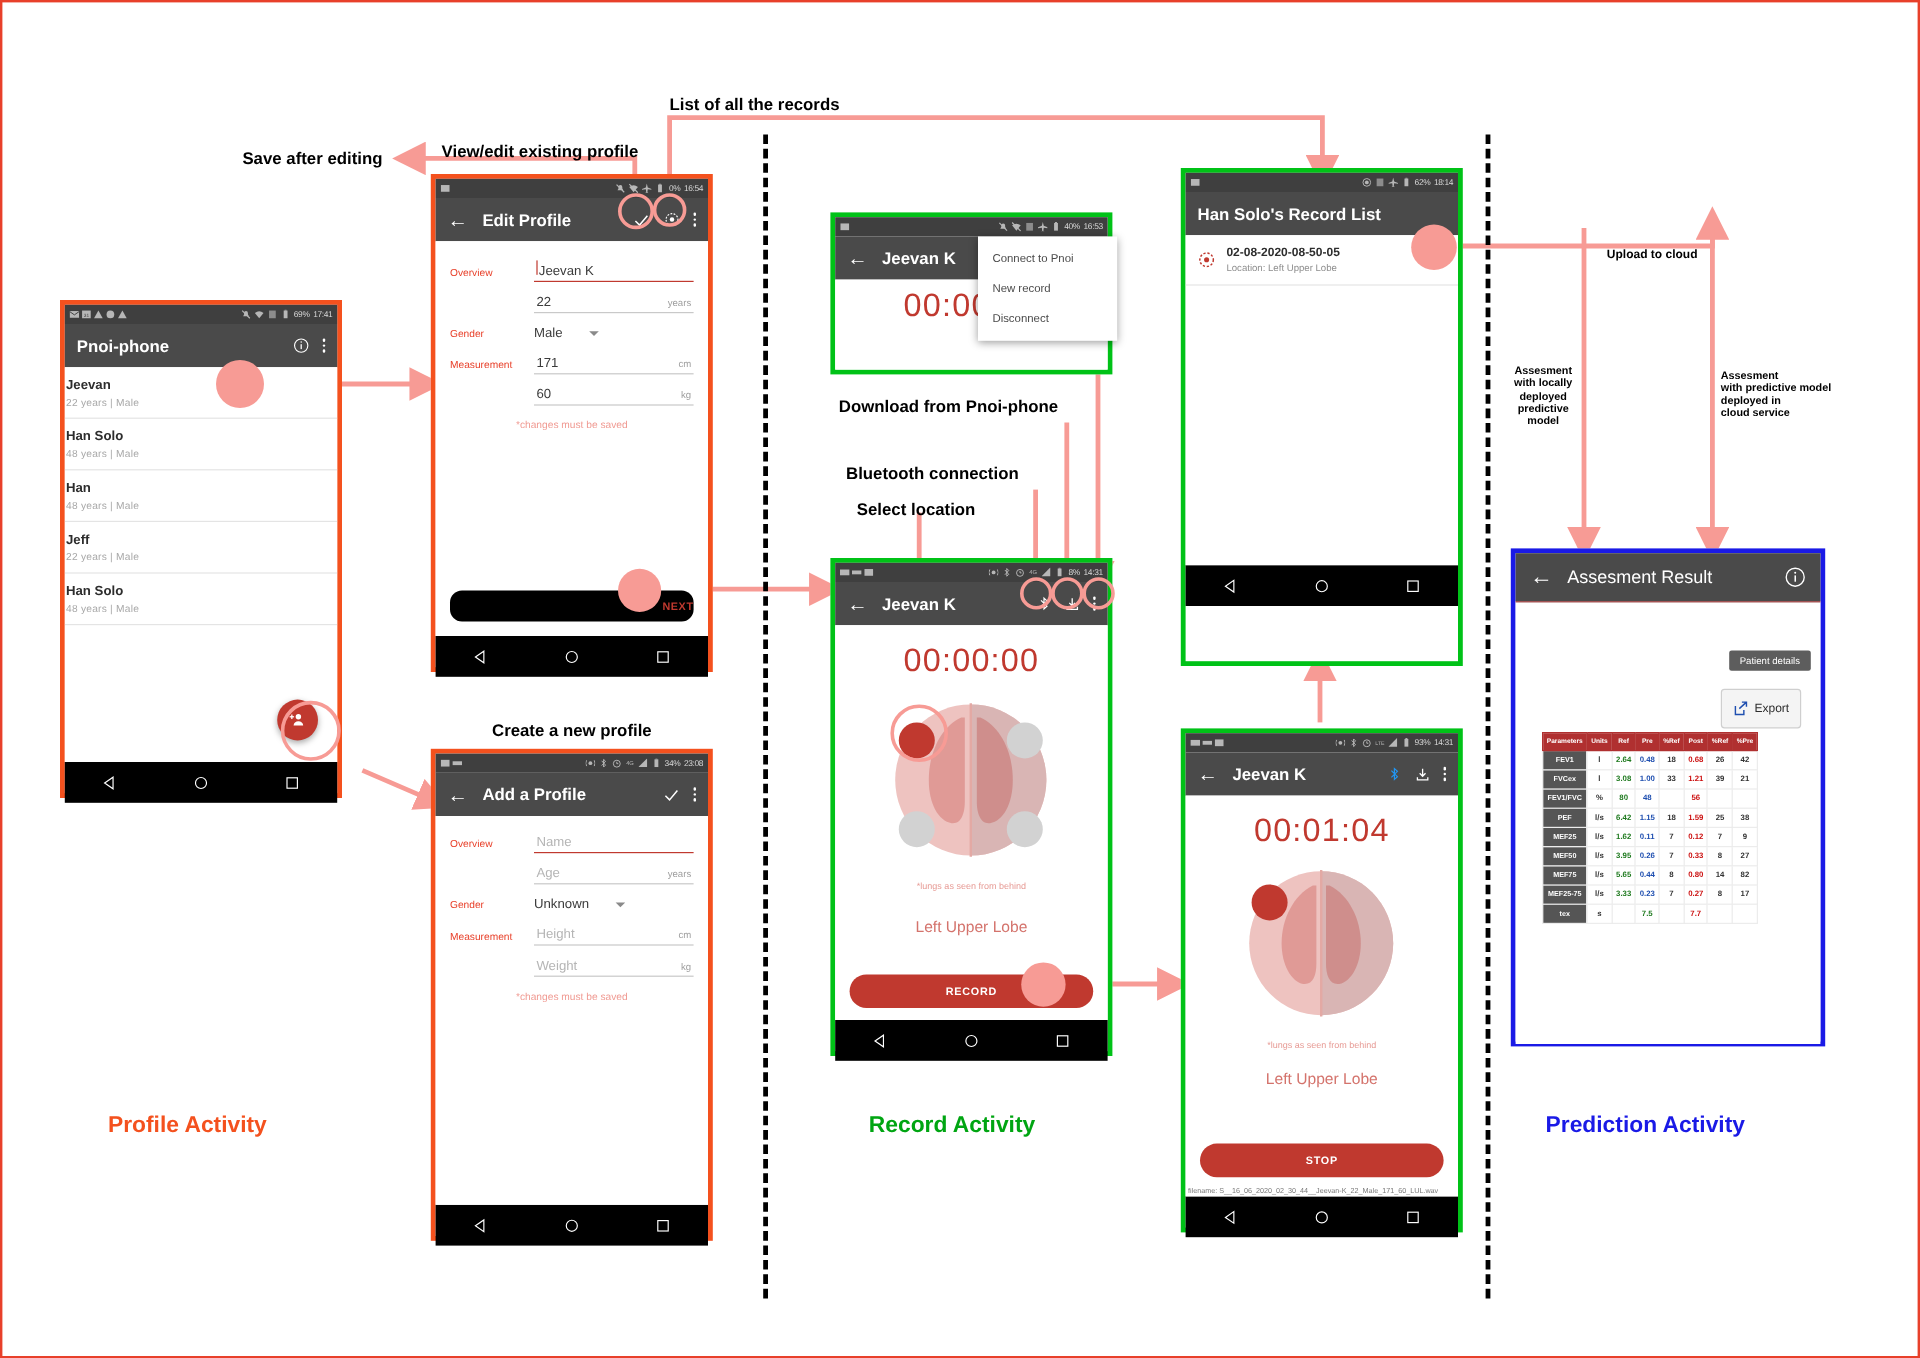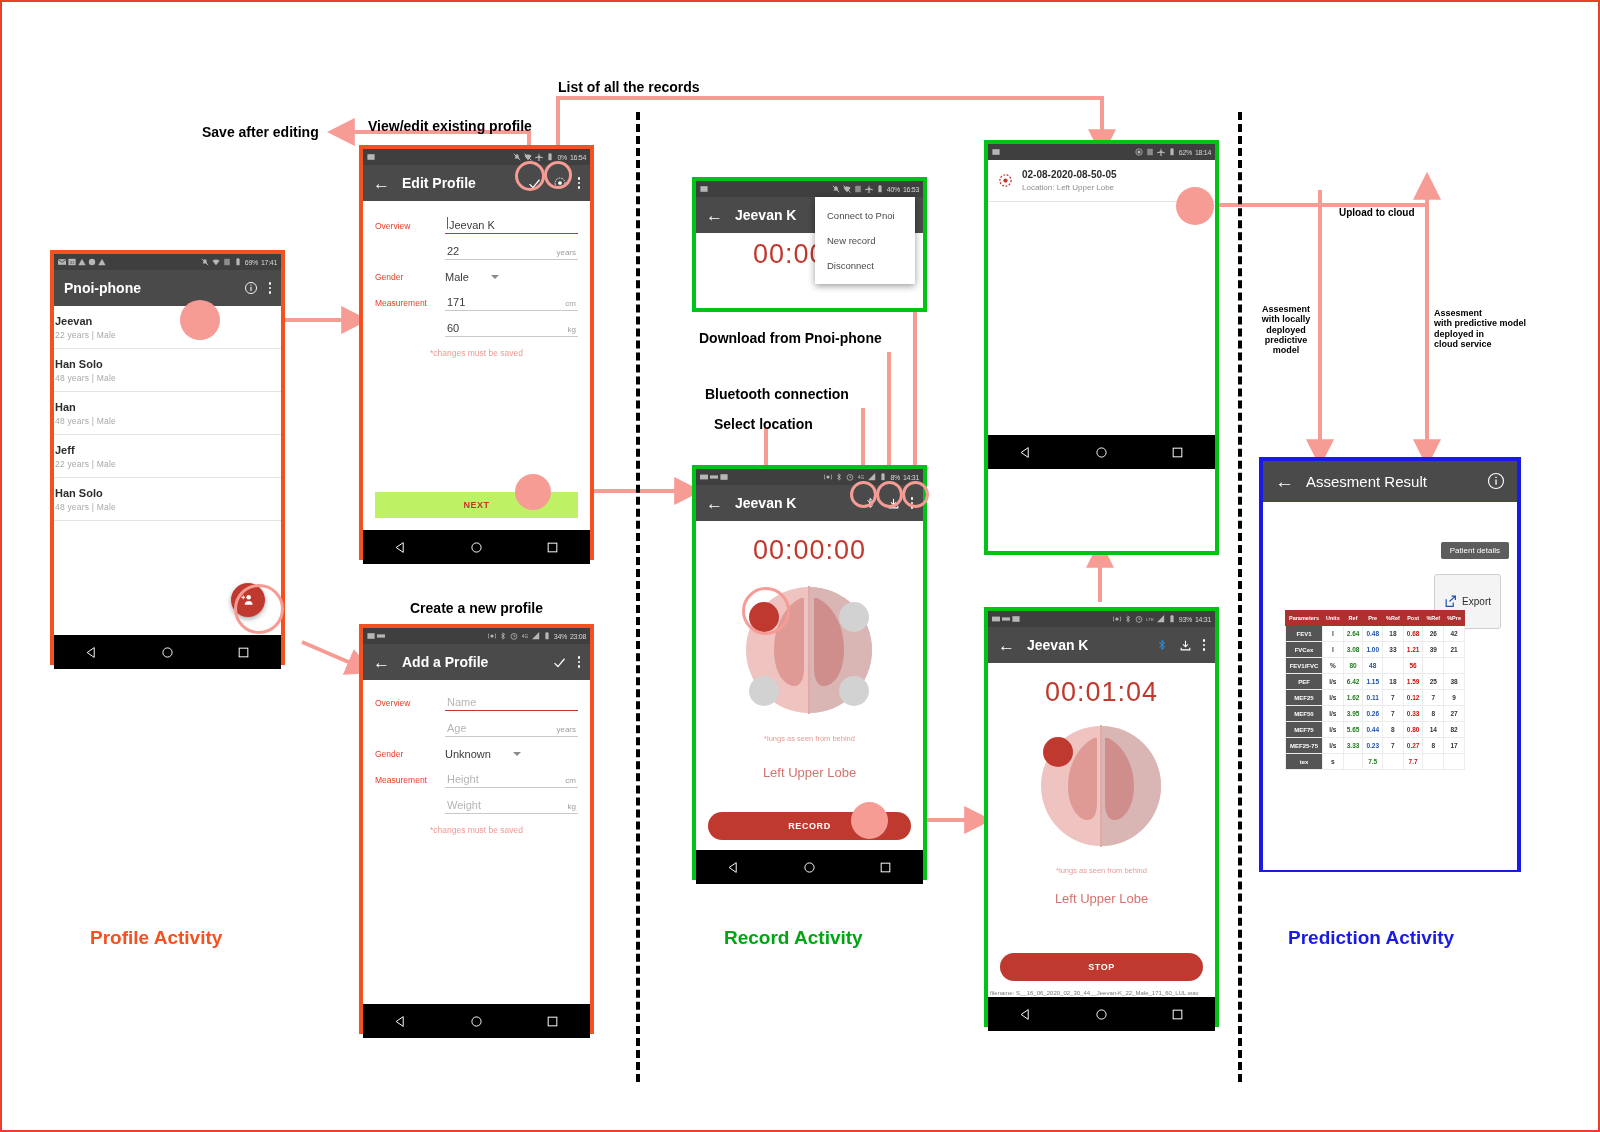--- a/index.html
+++ b/index.html
@@ -72,22 +72,22 @@
   .field .ph { color:#b5b5b5; }
   .field .unit { margin-left:auto; font-size:8px; color:#9e9e9e; }
   .caret { width:1px; background:#c0392f; height:12px; display:inline-block; margin-right:1px; }
   .sel-arrow {
     width:0;height:0;border-left:4px solid transparent;border-right:4px solid transparent;
     border-top:4px solid #8a8a8a; margin-left:22px; align-self:center;
   }
   .note { text-align:center; font-size:8.5px; color:#f09a92; margin-top:4px; }
   .next-btn {
     position:absolute; left:12px; right:12px; bottom:12px;
-    background:#bef264; text-align:center; padding:8px 0;
-    font-size:9px; font-weight:bold; color:#c0392f; letter-spacing:.5px;
+    background:#000000; text-align:right; padding:8px 0;
+    font-size:9px; font-weight:bold; color:#c0392f; letter-spacing:.5px;border-radius:10px;
   }
 
   
   .timer { text-align:center; font-size:27px; color:#c0392f; margin-top:14px; letter-spacing:1px; font-weight:300;}
   .lungs-wrap { position:relative; width:100%; height:160px; margin-top:6px; }
   .lung-note { text-align:center; font-size:7.5px; color:#e79b95; margin-top:2px; }
   .lobe-name { text-align:center; font-size:13px; color:#d4736c; margin-top:22px; }
   .rec-btn {
     position:absolute; left:12px; right:12px; bottom:10px;
     background:#c0392f; color:#fff; text-align:center;
@@ -107,21 +107,21 @@
   .rec-title { font-size:10px; font-weight:bold; color:#2d2d2d; }
   .rec-sub { font-size:8px; color:#8e8e8e; margin-top:3px; }
 
   
   .tooltip {
     position:absolute; right:8px; top:40px; background:#5d5d5d; color:#fff;
     font-size:8px; padding:4px 9px; border-radius:2px;
   }
   .export-btn {
     position:absolute; right:16px; top:72px; background:#f4f4f4;
-    border:1px solid #cfcfcf; border-radius:3px; padding:20px 9px;
+    border:1px solid #cfcfcf; border-radius:3px; padding:9px 9px;
     font-size:10px; color:#2d2d2d; display:flex; align-items:center; gap:5px;
   }
   table.result { position:absolute; left:22px; top:108px; border-collapse:collapse; font-size:6.5px; }
   table.result th {
     background:#b03030; color:#fff; font-weight:bold;
     padding:4px 3px; font-size:5.5px; border:1px solid #b03030;
   }
   table.result td { padding:4px 3px; text-align:center; border:1px solid #ececec; background:#fff; font-weight:bold;}
   table.result td.param { background:#555; color:#fff; font-size:6px; }
   .c-green { color:#1f7a1f; } .c-blue { color:#1f4fb0; } .c-red { color:#cc1111; } .c-dark { color:#333; font-weight:normal;}
@@ -552,21 +552,21 @@
         <span class="sb-pct">16:53</span>
       </span>
     </div>
     <div class="appbar">
       <span class="back">←</span>
       <span class="title">Jeevan K</span>
     </div>
     <div class="screen-body" style="height:75px; position:relative;">
       <div class="timer" style="margin-top:6px;">00:00:00</div>
     </div>
-    <div class="menu" style="left:119px; top:16px; width:100px;">
+    <div class="menu" style="left:119px; top:16px; width:116px;">
       <div class="menu-item">Connect to Pnoi</div>
       <div class="menu-item">New record</div>
       <div class="menu-item">Disconnect</div>
     </div>
   </div>
 
   <div class="phone green" style="left:690px; top:463px; width:235px; height:415px;">
     <div class="statusbar">
       <span class="sb-left">
         <svg class="sb-ico" viewBox="0 0 10 10">
@@ -680,20 +680,23 @@
         <svg class="sb-ico" viewBox="0 0 10 10">
             <path d="M5 0 L6 4 L10 5.5 L10 6.5 L6 6 L5.6 9 L7 10 L5 9.6 L3 10 L4.4 9 L4 6 L0 6.5 L0 5.5 L4 4 Z" fill="#ccc"></path>
           </svg>
         <svg class="sb-ico" viewBox="0 0 10 10">
             <rect x="3" y="1" width="4" height="8" fill="#ccc"></rect>
             <rect x="4" y="0" width="2" height="1" fill="#ccc"></rect>
           </svg>
         <span class="sb-pct">62%</span>
         <span class="sb-pct">18:14</span>
       </span>
+    </div>
+    <div class="appbar">
+      <span class="title">Han Solo's Record List</span>
     </div>
     <div class="screen-body" style="height:275px;">
       <div class="rec-row">
         <svg width="15" height="15" viewBox="0 0 24 24">
           <circle cx="12" cy="12" r="9" fill="none" stroke="#c0392f" stroke-width="2" stroke-dasharray="3 2.4"></circle>
           <circle cx="12" cy="12" r="3.4" fill="#c0392f"></circle>
         </svg>
         <div>
           <div class="rec-title">02-08-2020-08-50-05</div>
           <div class="rec-sub">Location: Left Upper Lobe</div>

